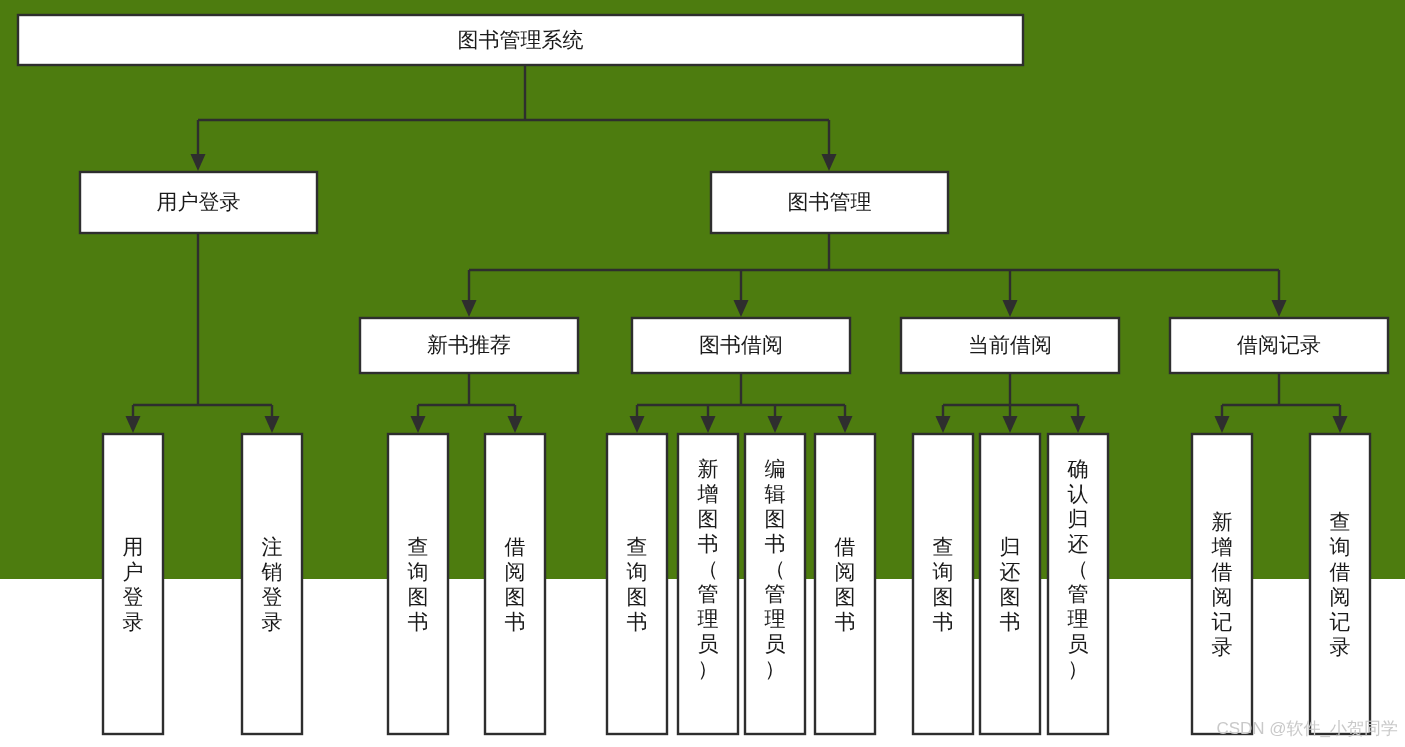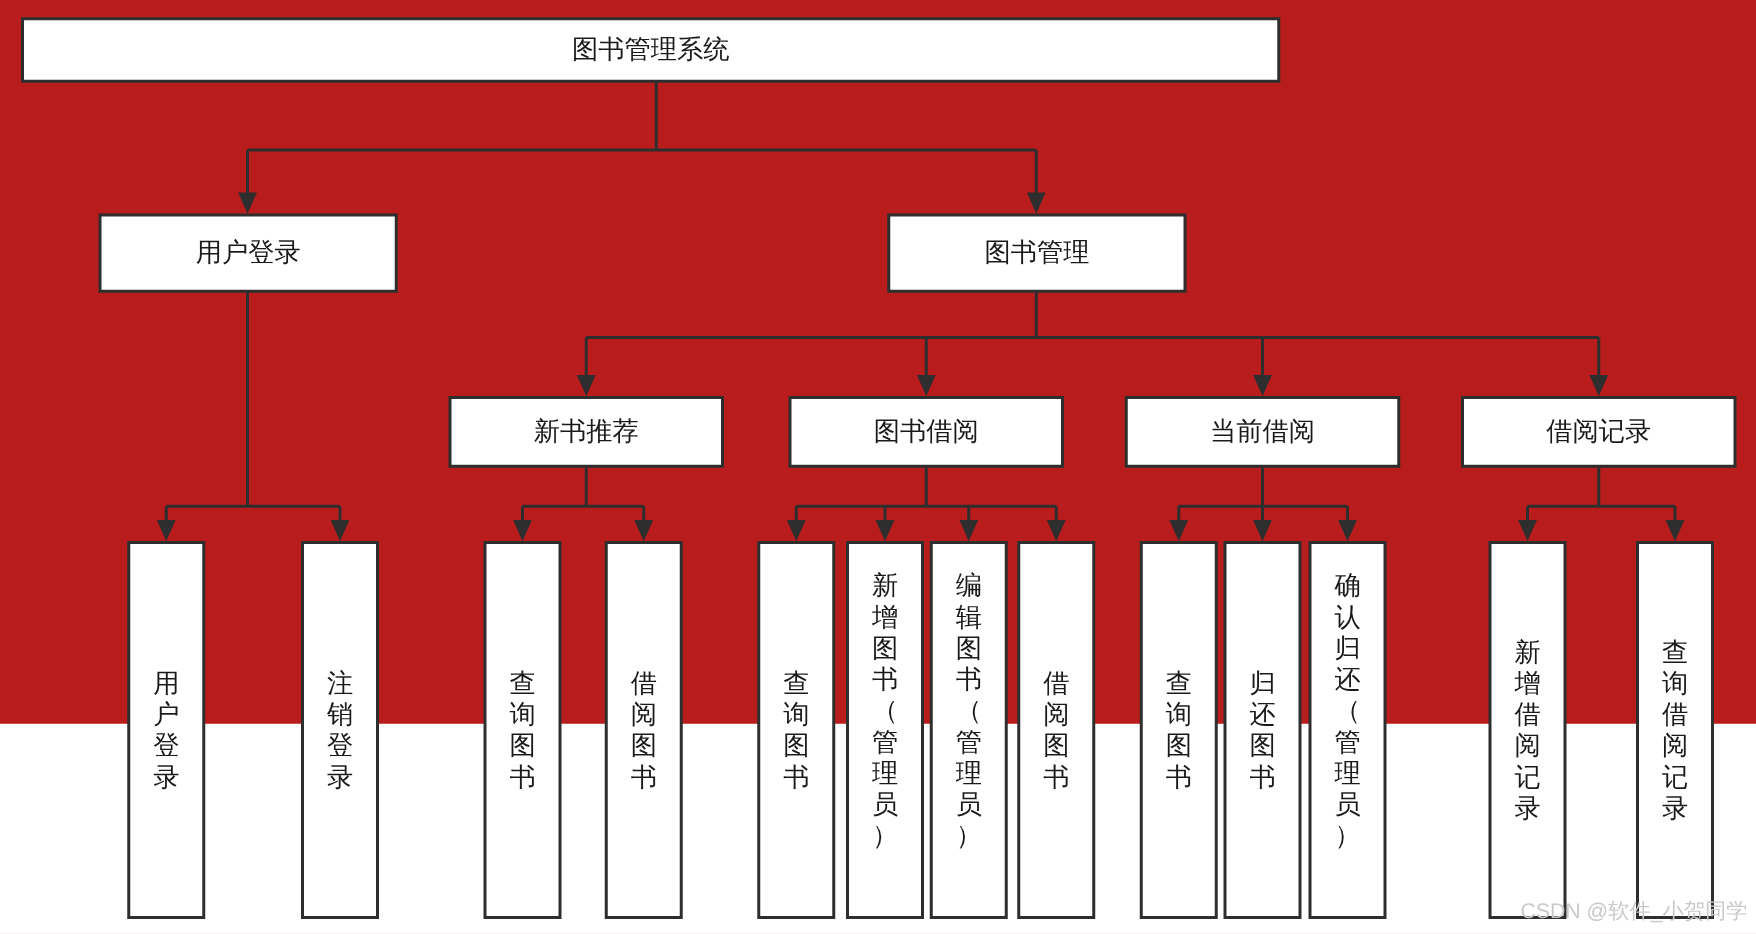--- a/index.html
+++ b/index.html
@@ -11,21 +11,21 @@
   body {
     width: 1405px;
     height: 747px;
     font-family: "Liberation Sans", "DejaVu Sans", sans-serif;
     overflow: hidden;
   }
   #diagram-root {
     position: relative;
     width: 1405px;
     height: 579px;
-    background: #b91c1c;
+    background: #4d7c0f;
   }
   svg#diagram-svg {
     position: absolute;
     left: 0;
     top: 0;
     width: 1405px;
     height: 747px;
     display: block;
   }
   .node-rect {

